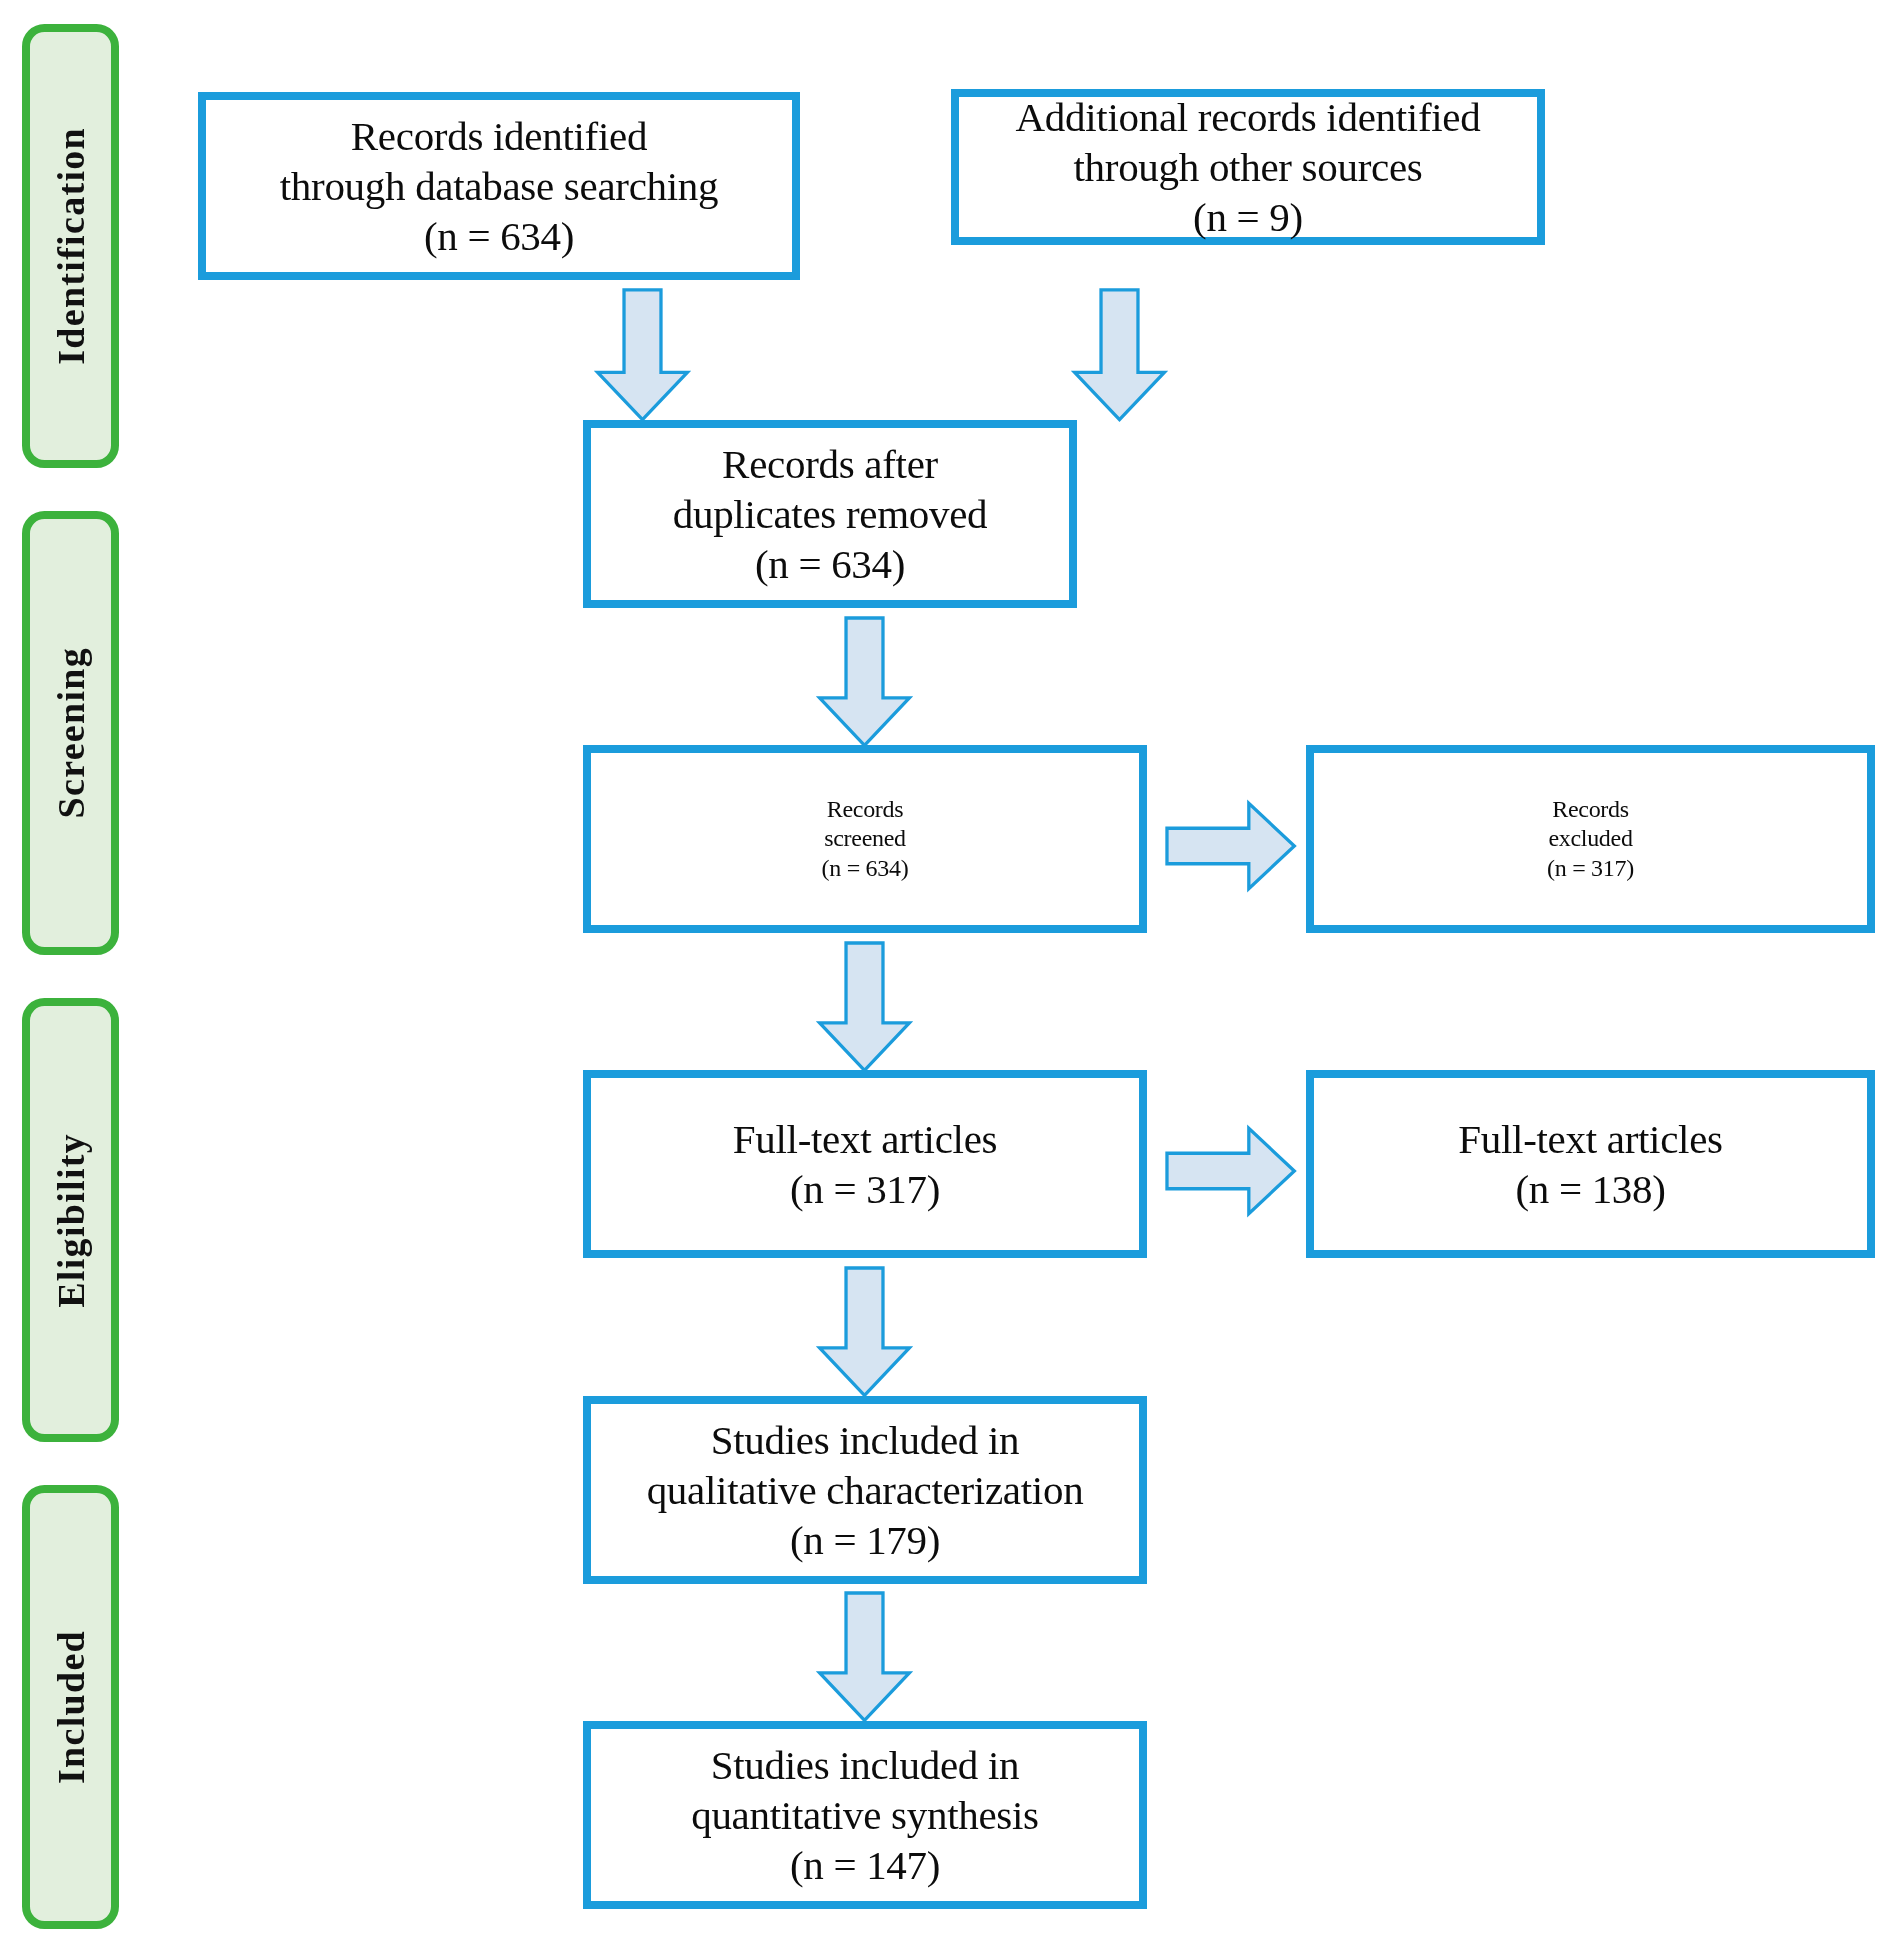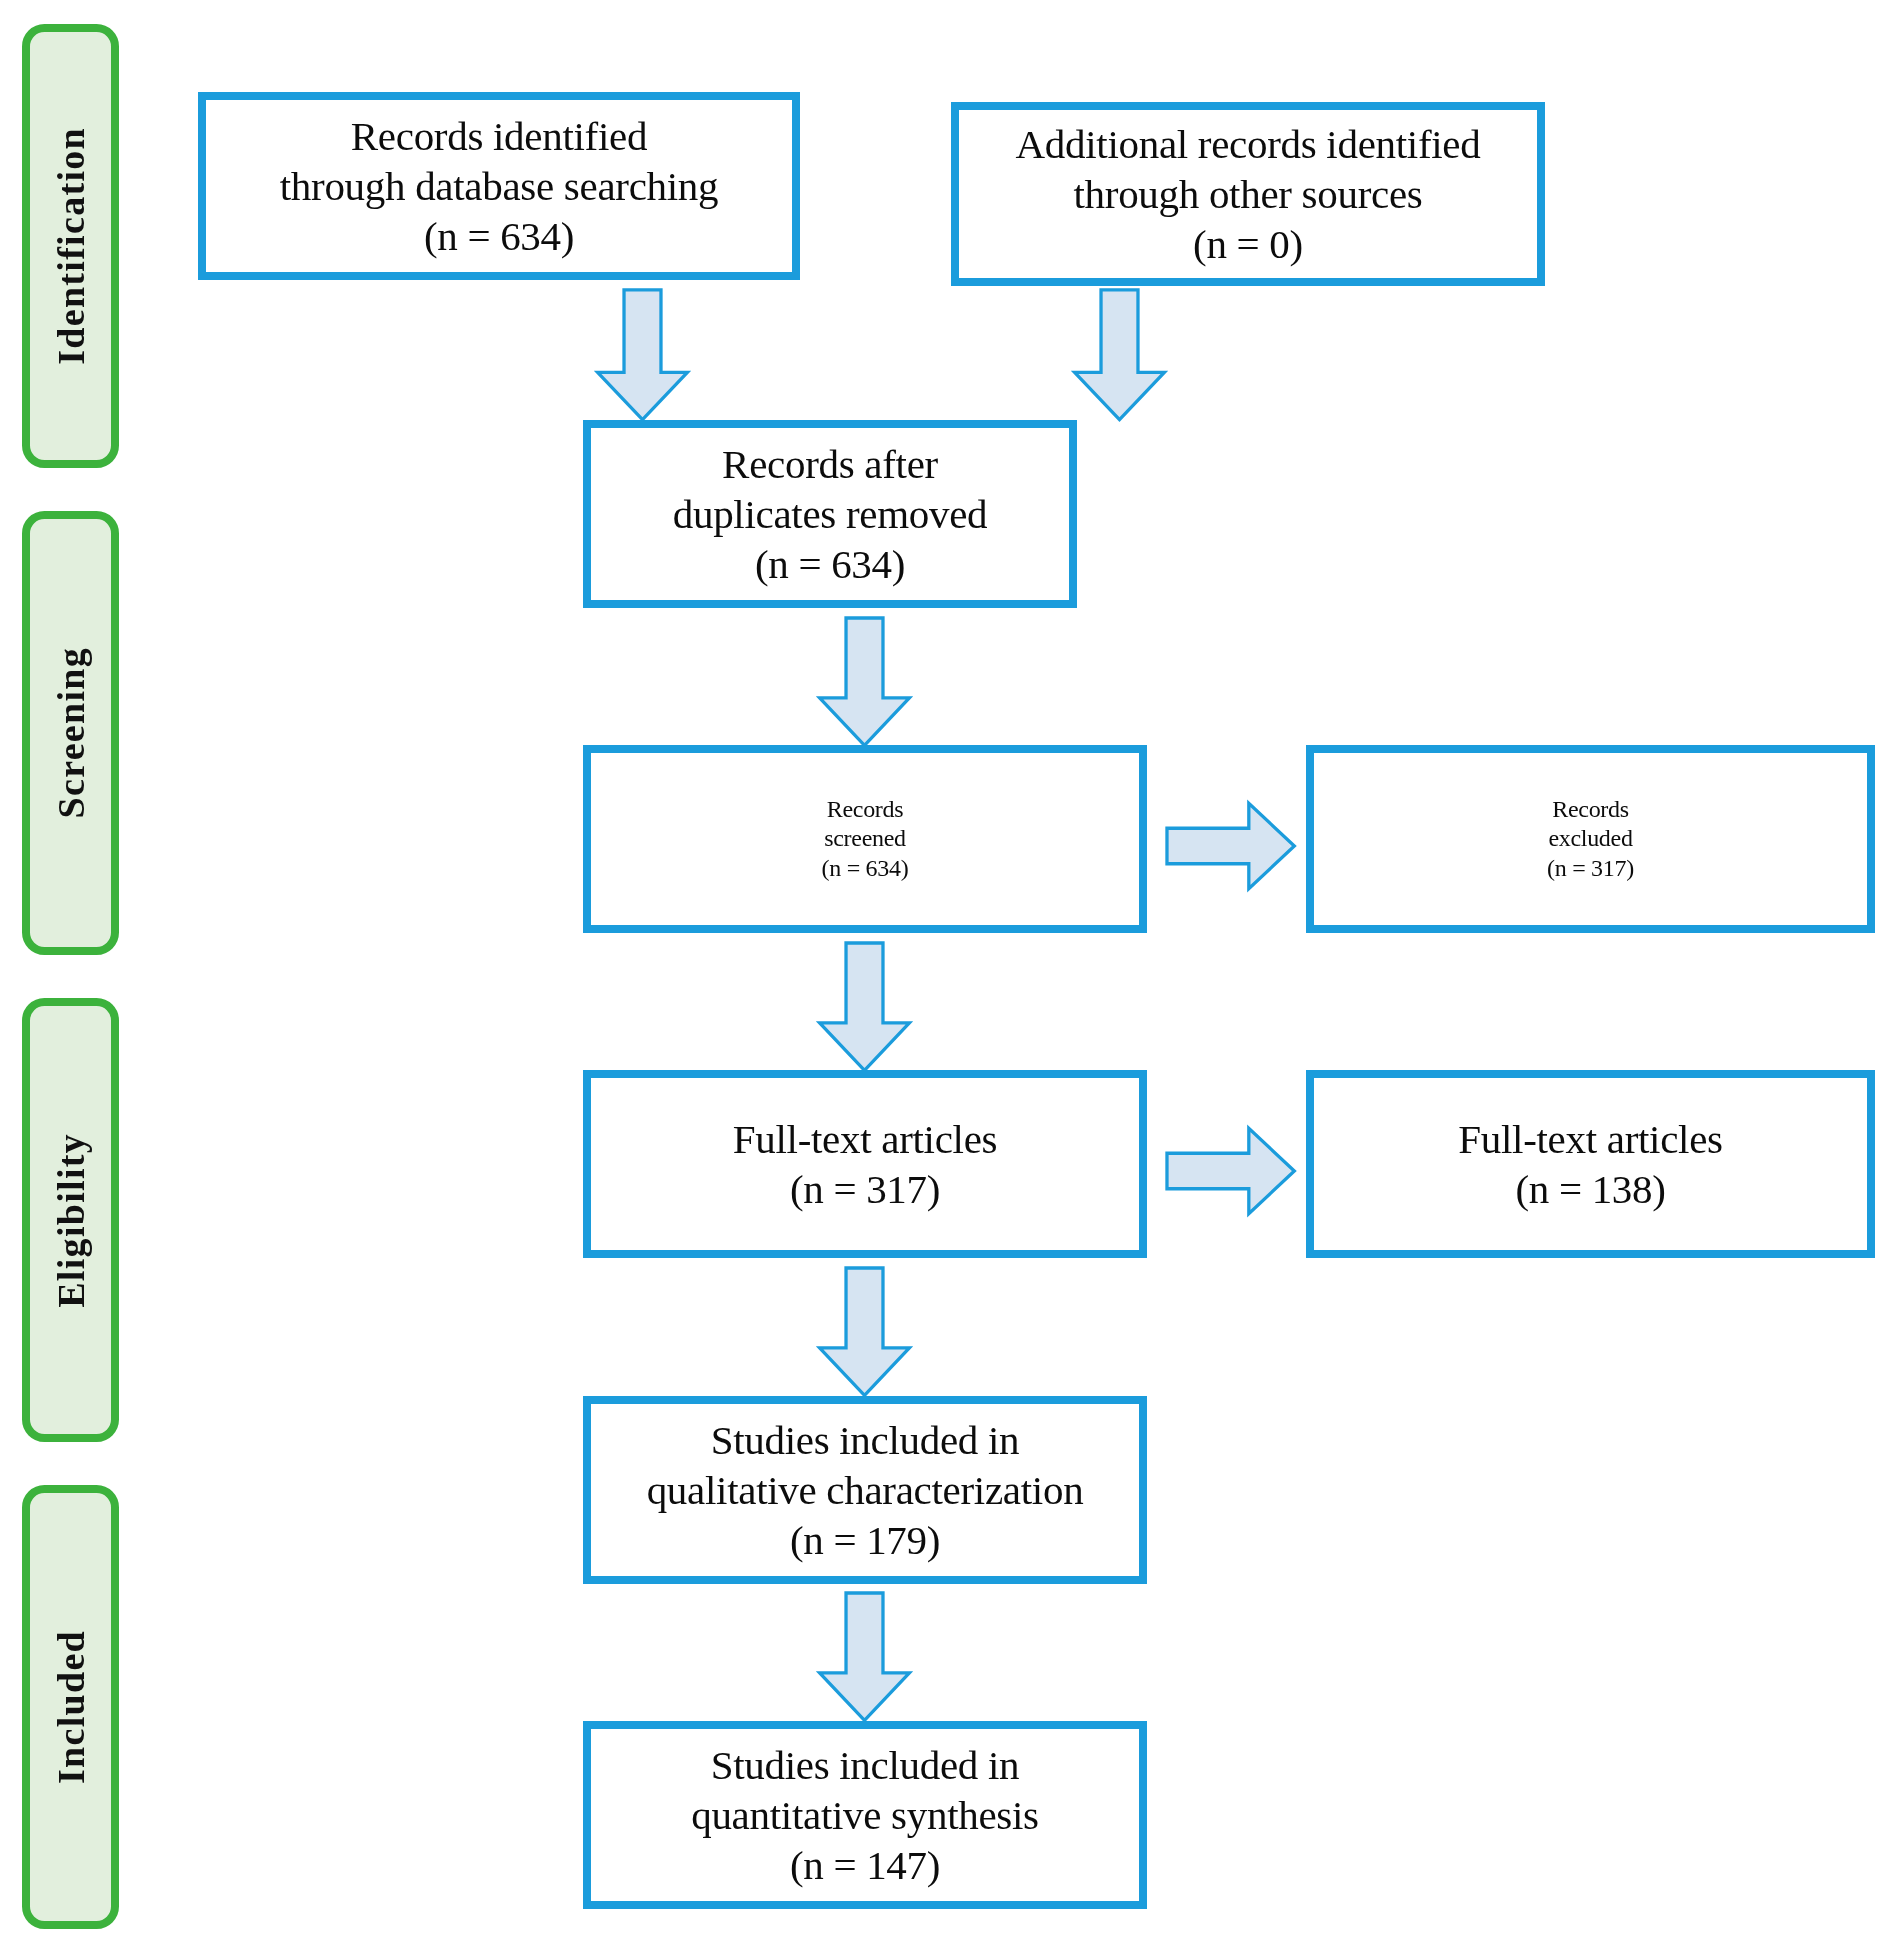--- a/index.html
+++ b/index.html
@@ -99,24 +99,24 @@
   <div class="stage" style="left:22.4px; top:1485px; width:97px; height:444px;">
     <span class="stage-label">Included</span>
   </div>
 
   <div class="fbox" style="left:198px; top:92px; width:602px; height:188px;">
     <div class="line">Records identified</div>
     <div class="line">through database searching</div>
     <div class="line">(n = 634)</div>
   </div>
 
-  <div class="fbox" style="left:951px; top:102px; width:594px; height:184px;">
+  <div class="fbox" style="left:951px; top:89px; width:594px; height:156px;">
     <div class="line">Additional records identified</div>
     <div class="line">through other sources</div>
-    <div class="line">(n = 0)</div>
+    <div class="line">(n = 9)</div>
   </div>
 
   <div class="arrow" style="left:593px; top:288px; width:99px; height:135px;">
     <svg viewBox="0 0 150 205" preserveAspectRatio="none">
       <polygon class="arrow-body" points="47,3 103,3 103,128 143,128 75,200 7,128 47,128"></polygon>
     </svg>
   </div>
 
   <div class="arrow" style="left:1070px; top:288px; width:99px; height:135px;">
     <svg viewBox="0 0 150 205" preserveAspectRatio="none">

